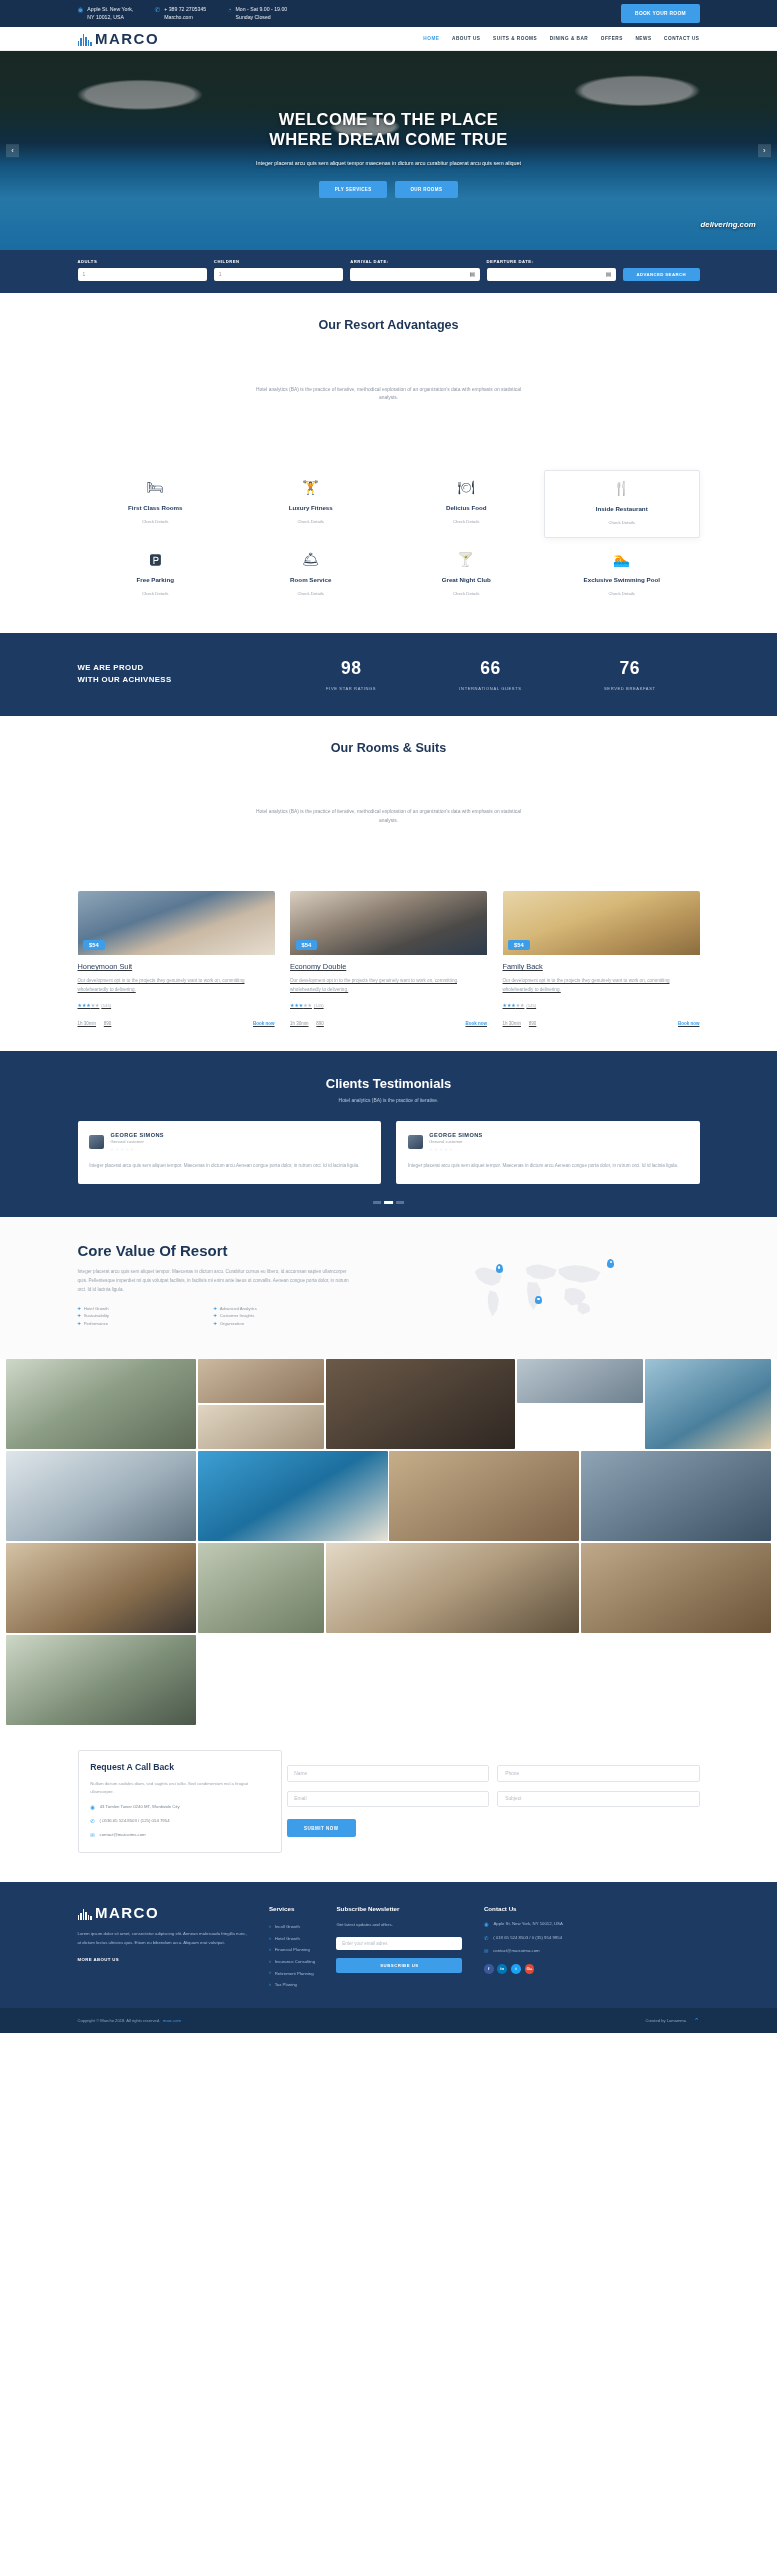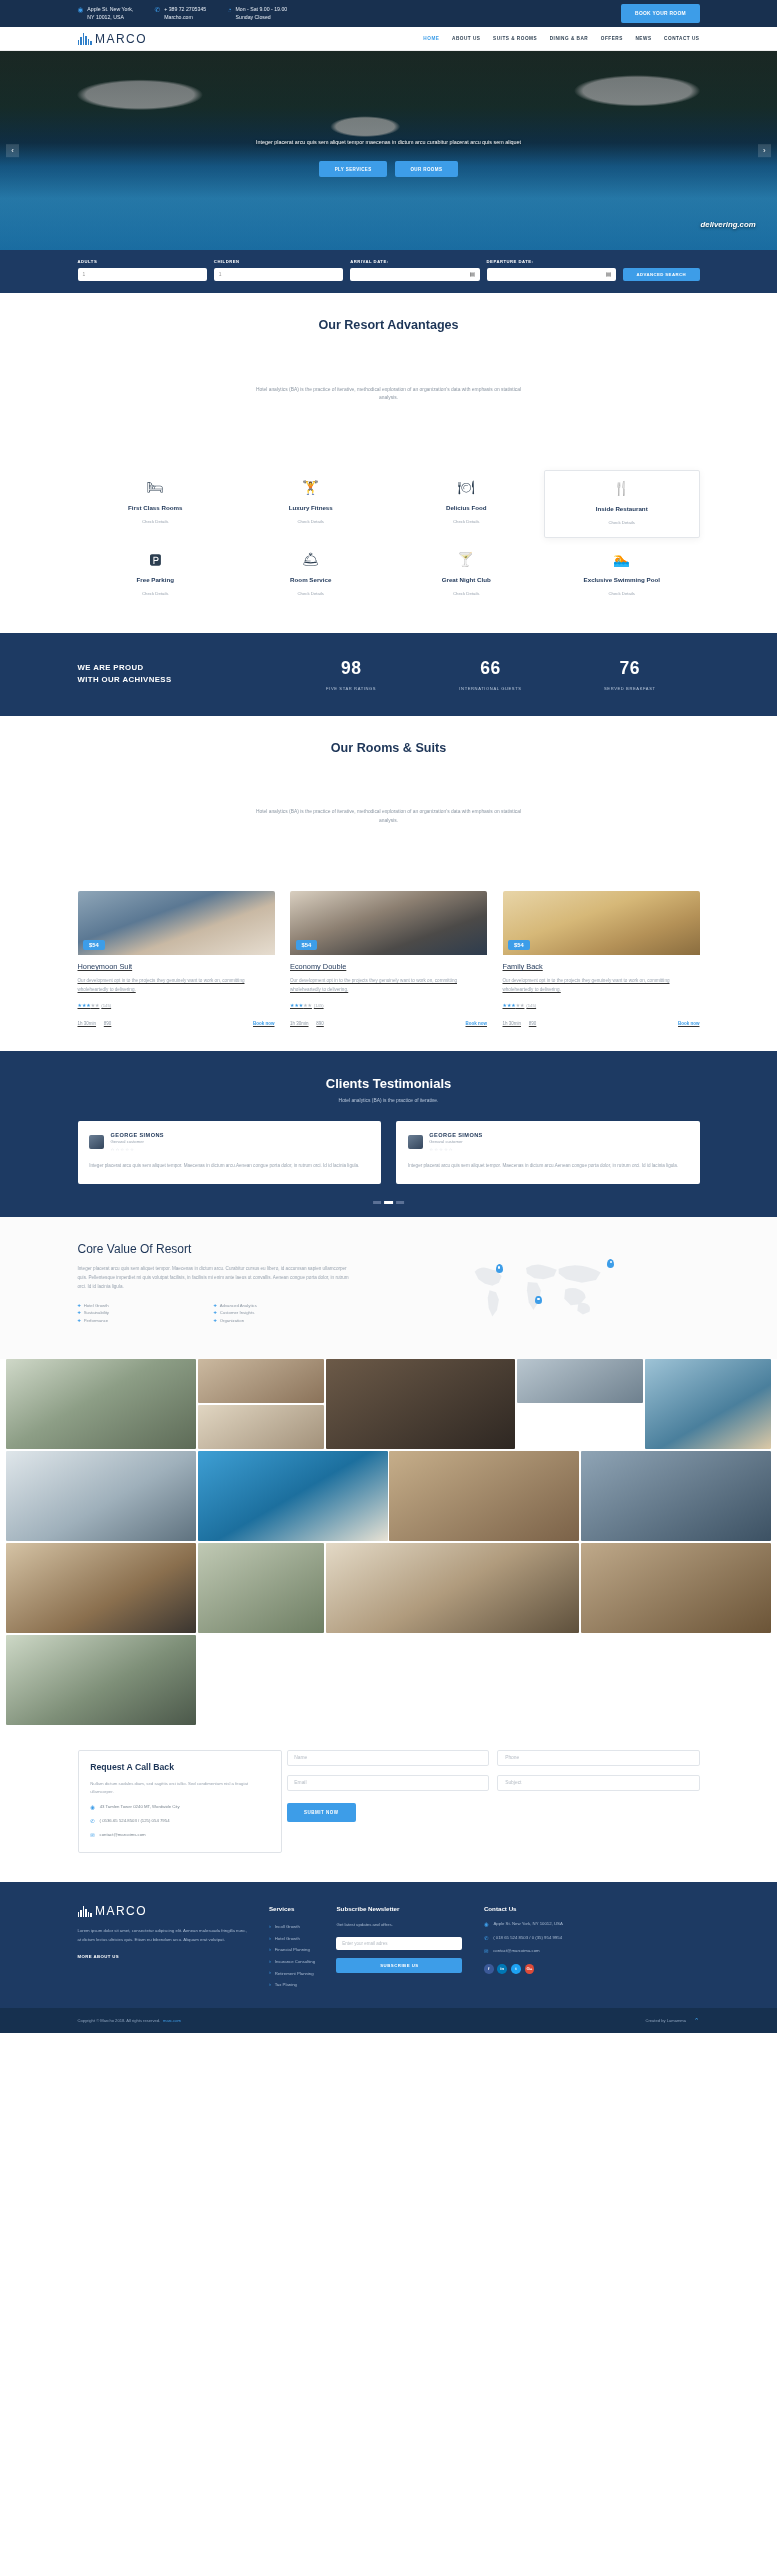--- a/index.html
+++ b/index.html
@@ -21,21 +21,21 @@
 
   
   .nav { background:#fff; height:24px; display:flex; align-items:center; justify-content:center; border-bottom:1px solid #eee; }
   .nav-inner { width:622px; display:flex; align-items:center; }
   .logo { display:flex; align-items:flex-end; gap:2.9px; }
   .logo-mark { display:flex; align-items:flex-end; gap:1px; height:11.7px; }
   .logo-mark i { display:block; width:1.6px; background:#2f7fc9; }
   .logo-mark i:nth-child(1){height:4.9px;} .logo-mark i:nth-child(2){height:7.8px;}
   .logo-mark i:nth-child(3){height:11.7px;} .logo-mark i:nth-child(4){height:8.7px;}
   .logo-mark i:nth-child(5){height:5.8px;} .logo-mark i:nth-child(6){height:3.9px;}
-  .logo-text { font-size:12px; font-weight:normal; color:#1d3557; letter-spacing:1.5px; line-height:1; }
+  .logo-text { font-size:15px; font-weight:bold; color:#1d3557; letter-spacing:1.5px; line-height:1; }
   .nav-links { margin-left:auto; display:flex; gap:12.6px; }
   .nav-links a { color:#2c3e50; font-size:4.7px; font-weight:bold; letter-spacing:0.5px; text-decoration:none; }
   .nav-links a.active { color:#3d9de8; }
 
   
   .hero { position:relative; height:199px; overflow:hidden; }
   .hero-bg { position:absolute; inset:0;
     background:
       radial-gradient(ellipse at 18% 22%, rgba(220,220,210,.95) 0 6%, transparent 7%),
       radial-gradient(ellipse at 47% 38%, rgba(210,210,200,.9) 0 5%, transparent 6%),
@@ -121,21 +121,21 @@
   .tc-stars { font-size:4.3px; color:#d8dde3; margin-top:2.9px; letter-spacing:1px; }
   .tc-body { font-size:4.6px; color:#9aa4b0; line-height:1.9; margin-top:9.7px; }
   .testi-dots { position:absolute; bottom:13.6px; left:50%; transform:translateX(-50%); display:flex; gap:2.9px; }
   .testi-dots i { width:8.7px; height:2.4px; background:#5b7196; display:block; }
   .testi-dots i.on { background:#fff; }
 
   
   .core { padding:25px 0; display:flex; justify-content:center; background:#fbfbfb; }
   .core-inner { width:622px; display:flex; gap:21.4px; }
   .core-left { width:272px; }
-  .core-left h2 { font-size:12px; color:#1d3557; font-weight:normal; }
+  .core-left h2 { font-size:15px; color:#1d3557; font-weight:bold; }
   .core-left p { font-size:4.6px; color:#9aa4b0; line-height:1.95; margin-top:8.7px; }
   .core-tags { margin-top:10.7px; display:grid; grid-template-columns:1fr 1fr; row-gap:2.9px; }
   .core-tags span { font-size:4.3px; color:#8c97a3; display:flex; align-items:center; gap:2.9px; }
   .core-tags span:before { content:"✚"; color:#3d9de8; font-size:3.9px; }
   .core-map { flex:1; position:relative; height:92px; display:flex; align-items:center; justify-content:center; }
   .map-shape { width:100%; height:70px; opacity:.5; }
   .pin { position:absolute; width:6.8px; height:8.7px; background:#3d9de8;
     border-radius:50% 50% 50% 50%/60% 60% 40% 40%; }
   .pin:after { content:""; position:absolute; left:2.1px; top:1.9px; width:2.5px; height:2.5px; background:#fff; border-radius:50%; }
 
@@ -153,21 +153,21 @@
   .g9{grid-column:span 3;grid-row:span 2;background:linear-gradient(150deg,#c6ae8a,#7b6248);}
   .g10{grid-column:span 3;grid-row:span 2;background:linear-gradient(150deg,#8fa4b5,#3c5163);}
   .g11{grid-column:span 3;grid-row:span 2;background:linear-gradient(150deg,#d5c3a5,#8a6f4e 60%,#3a3530);}
   .g12{grid-column:span 2;grid-row:span 2;background:linear-gradient(150deg,#c0c9b4,#6e7e63);}
   .g13{grid-column:span 4;grid-row:span 2;background:linear-gradient(150deg,#e3d9c6,#b09b7d 50%,#5e503c);}
   .g14{grid-column:span 3;grid-row:span 2;background:linear-gradient(150deg,#bfa98a,#6b5437);}
   .g15{grid-column:span 3;grid-row:span 2;background:linear-gradient(150deg,#cdd8c6,#7e8f78 55%,#4b584a);}
 
   
   .cb { padding:25px 0 29px; display:flex; justify-content:center; background:#fff; }
-  .cb-inner { width:622px; display:flex; gap:5px; }
+  .cb-inner { width:622px; display:flex; gap:5px;align-items:center; }
   .cb-box { width:204px; border:1px solid #dfe3e8; border-radius:1.9px; padding:11.7px 11.7px 13.6px; }
   .cb-box h3 { font-size:8.7px; color:#1d3557; font-weight:bold; }
   .cb-box p { font-size:4.3px; color:#9aa4b0; line-height:1.9; margin-top:7.8px; }
   .cb-row { display:flex; align-items:flex-start; gap:4.9px; font-size:4.3px; color:#7a858f; margin-top:7.8px; }
   .cb-row .ci { color:#3d9de8; font-size:5.3px; line-height:1.2; }
   .cb-form { flex:1; }
   .cb-fields { display:grid; grid-template-columns:1fr 1fr; gap:8.7px; }
   .cb-fields .fi { border:1px solid #e1e5ea; height:16.5px; display:flex; align-items:center; padding:0 6.8px;
     font-size:4.9px; color:#b5bcc4; border-radius:1.9px; }
   .cb-submit { margin-top:11.7px; background:#3d9de8; color:#fff; border:none; font-size:4.5px; font-weight:bold;
@@ -261,20 +261,24 @@
         <a>CONTACT US</a>
       </div>
     </div>
   </div>
 
   <div class="hero">
     <div class="hero-bg"></div>
     <div class="hero-arrow l">‹</div>
     <div class="hero-arrow r">›</div>
     <div class="hero-content">
+      <h1>
+        <span>WELCOME TO THE PLACE</span><br>
+        <span>WHERE DREAM COME TRUE</span>
+      </h1>
       <p>Integer placerat arcu quis sem aliquet tempor maecenas in dictum arcu curabitur placerat arcu quis sem aliquet</p>
       <div class="hero-btns">
         <button>PLY SERVICES</button>
         <button>OUR ROOMS</button>
       </div>
     </div>
     <div class="watermark">delivering.com</div>
   </div>
 
   <div class="booking">

